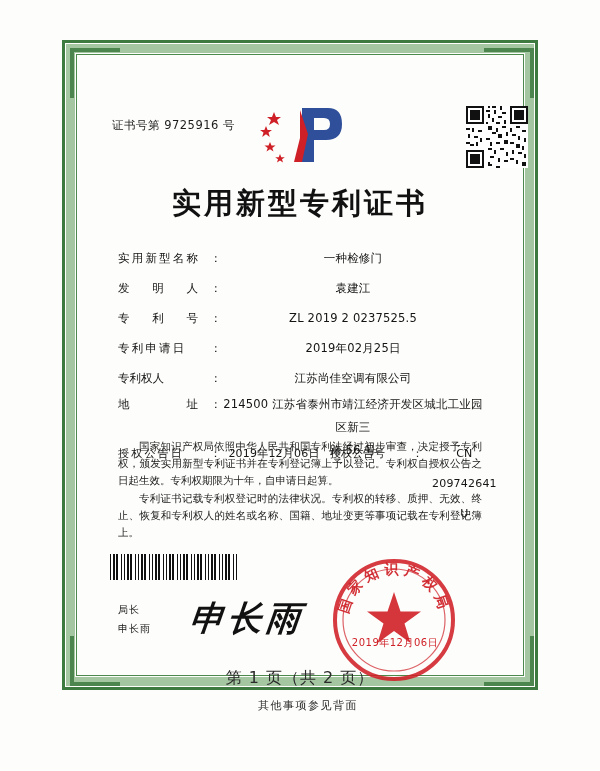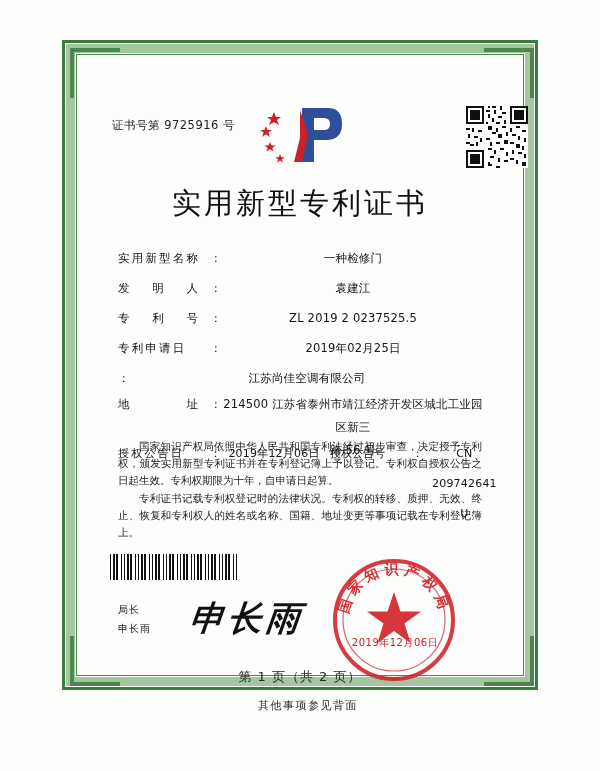--- a/index.html
+++ b/index.html
@@ -106,21 +106,21 @@
     height: 62px;
   }
 
   .cert-title {
     position: absolute;
     left: 0;
     top: 184px;
     width: 600px;
     text-align: center;
     font-family: "DejaVu Serif", "Liberation Serif", serif;
-    font-weight: normal;
+    font-weight: bold;
     font-size: 29px;
     letter-spacing: 3px;
     color: #111;
   }
 
   
   .fields {
     position: absolute;
     left: 118px;
     top: 243px;
@@ -231,21 +231,21 @@
     letter-spacing: .5px;
   }
 
   
   .page-num {
     position: absolute;
     left: 0;
     top: 668px;
     width: 600px;
     text-align: center;
-    font-size: 13px;
+    font-size: 16px;
     color: #2a2a2a;
     letter-spacing: 1px;
   }
   .footer-note {
     position: absolute;
     left: 0;
     top: 698px;
     width: 600px;
     text-align: center;
     font-size: 11px;
@@ -381,20 +381,21 @@
       <span class="field-value">ZL 2019 2 0237525.5</span>
     </div>
 
     <div class="field-row">
       <span class="field-label">专利申请日</span>
       <span class="field-colon">：</span>
       <span class="field-value">2019年02月25日</span>
     </div>
 
     <div class="field-row">
+      <span class="field-label spread">专利权人</span>
       <span class="field-colon">：</span>
       <span class="field-value">江苏尚佳空调有限公司</span>
     </div>
 
     <div class="field-row" style="height:46px; line-height:23px;">
       <span class="field-label spread">
         <span>地</span>
         <span>址</span>
       </span>
       <span class="field-colon">：</span>

